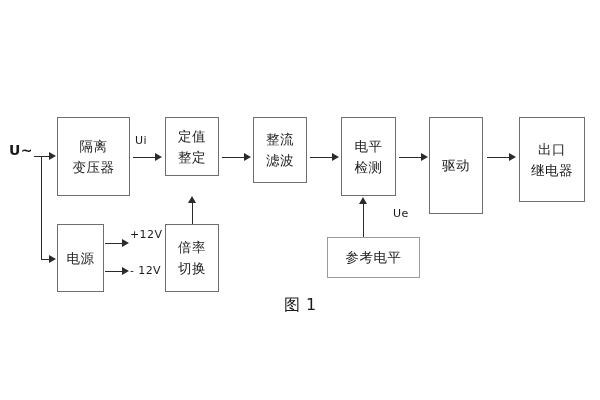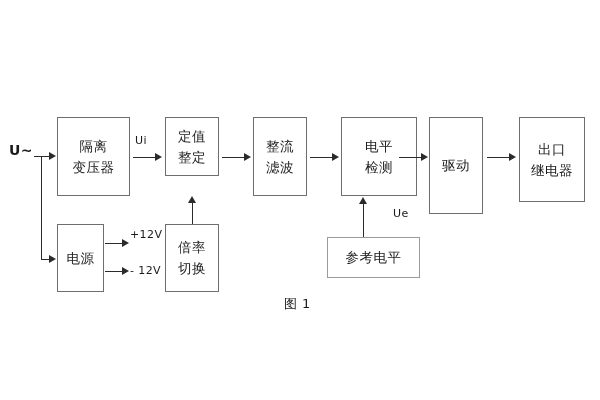--- a/index.html
+++ b/index.html
@@ -44,21 +44,21 @@
     color: #1b1b1b;
     font-size: 11px;
     white-space: nowrap;
     letter-spacing: 0.4px;
   }
   .lbl.big {
     font-size: 14px;
     font-weight: 600;
   }
   .lbl.cap {
-    font-size: 13px;
+    font-size: 16px;
   }
   
   .hline {
     position: absolute;
     height: 0;
     border-top: 1.6px solid #2b2b2b;
   }
   .vline {
     position: absolute;
     width: 0;
@@ -127,30 +127,30 @@
     <span class="ln">倍率</span>
     <span class="ln">切换</span>
   </div>
 
   <div class="vline" style="left:192px; top:203px; height:21px;"></div>
   <div class="ahead-u" style="left:187.5px; top:196px;"></div>
 
   <div class="hline" style="left:222px; top:157px; width:23px;"></div>
   <div class="ahead-r" style="left:244px; top:152.5px;"></div>
 
-  <div class="block" style="left:253px; top:117px; width:54px; height:79px;text-align:center;">
+  <div class="block" style="left:253px; top:117px; width:54px; height:66px;text-align:center;">
     <span class="ln">整流</span>
     <span class="ln">滤波</span>
   </div>
 
   <div class="lbl" style="left:312px; top:134px;margin-left:43px;">Uo</div>
   <div class="hline" style="left:310px; top:157px; width:23px;"></div>
   <div class="ahead-r" style="left:332px; top:152.5px;"></div>
 
-  <div class="block" style="left:341px; top:117px; width:76px; height:79px;">
+  <div class="block" style="left:341px; top:117px; width:55px; height:79px;">
     <span class="ln">电平</span>
     <span class="ln">检测</span>
   </div>
 
   <div class="vline" style="left:363px; top:204px; height:33px;"></div>
   <div class="ahead-u" style="left:358.5px; top:197px;"></div>
   <div class="lbl" style="left:393px; top:207px;">Ue</div>
 
   <div class="block light" style="left:327px; top:237px; width:93px; height:41px;">
     <span class="ln">参考电平</span>

